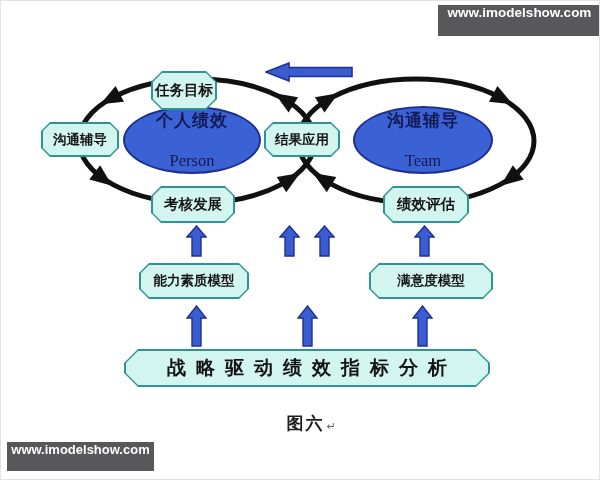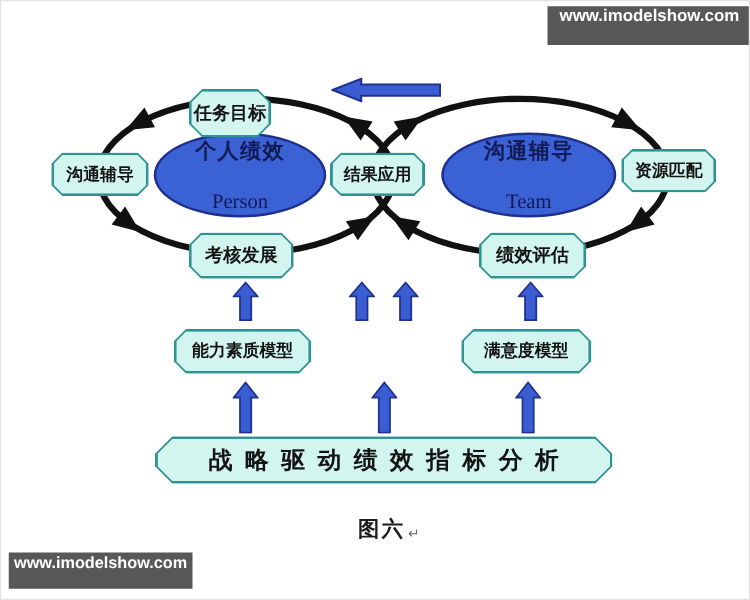--- a/index.html
+++ b/index.html
@@ -89,43 +89,38 @@
     <div class="oct-b"></div>
     <div class="oct-f"></div>
     <span class="oct-t">沟通辅导</span>
   </div>
   <div class="oct" style="left:150px; top:185px; width:84px; height:37px; --cut:10px;">
     <div class="oct-b"></div>
     <div class="oct-f"></div>
     <span class="oct-t">考核发展</span>
   </div>
 
-  <div class="oct small" style="left:496px; top:118px; width:76px; height:35px; --cut:9px;">
-    <div class="oct-b"></div>
-    <div class="oct-f"></div>
-    <span class="oct-t">资源匹配</span>
-  </div>
   <div class="oct" style="left:382px; top:185px; width:86px; height:37px; --cut:10px;">
     <div class="oct-b"></div>
     <div class="oct-f"></div>
     <span class="oct-t">绩效评估</span>
   </div>
 
   <div class="oct small" style="left:263px; top:121px; width:76px; height:35px; --cut:9px;">
     <div class="oct-b"></div>
     <div class="oct-f"></div>
     <span class="oct-t">结果应用</span>
   </div>
 
   <div class="oct small" style="left:138px; top:262px; width:110px; height:36px; --cut:10px;">
     <div class="oct-b"></div>
     <div class="oct-f"></div>
     <span class="oct-t">能力素质模型</span>
   </div>
-  <div class="oct small" style="left:368px; top:262px; width:104px; height:36px; --cut:10px;">
+  <div class="oct small" style="left:368px; top:262px; width:124px; height:36px; --cut:10px;">
     <div class="oct-b"></div>
     <div class="oct-f"></div>
     <span class="oct-t">满意度模型</span>
   </div>
 
   <div class="oct strategy" style="left:123px; top:348px; width:366px; height:38px; --cut:14px;">
     <div class="oct-b"></div>
     <div class="oct-f"></div>
     <span class="oct-t">战略驱动绩效指标分析</span>
   </div>

